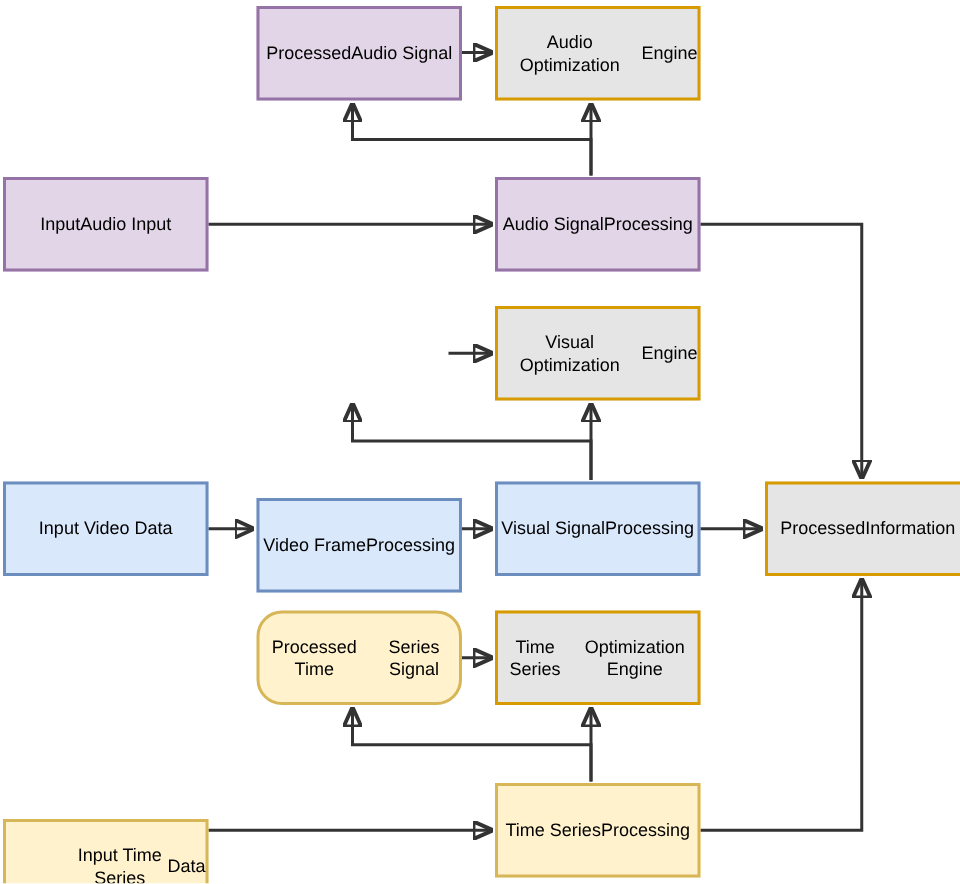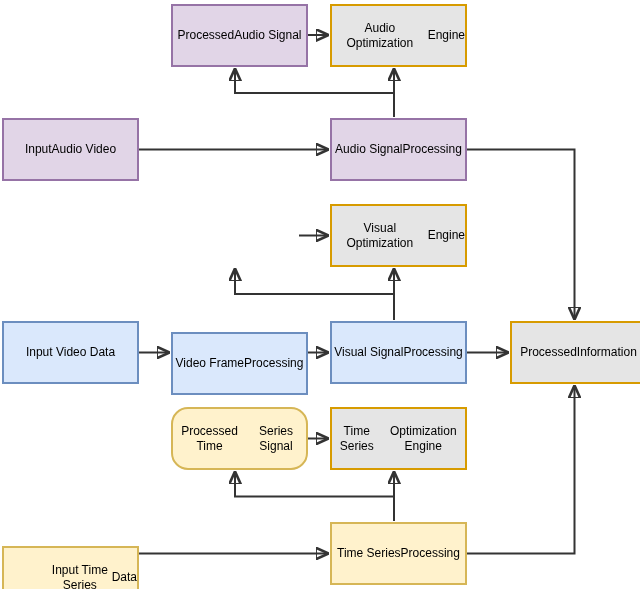--- a/index.html
+++ b/index.html
@@ -82,21 +82,21 @@
   <div class="node purple" style="left:171px; top:4px;">
     <span>Processed</span>
     <span>Audio Signal</span>
   </div>
   <div class="node orange" style="left:330px; top:4px;">
     <span>Audio Optimization</span>
     <span>Engine</span>
   </div>
   <div class="node purple" style="left:2px; top:118px;">
     <span>Input</span>
-    <span>Audio Video</span>
+    <span>Audio Input</span>
   </div>
   <div class="node purple" style="left:330px; top:118px;">
     <span>Audio Signal</span>
     <span>Processing</span>
   </div>
 
   <div class="node orange" style="left:330px; top:204px;">
     <span>Visual Optimization</span>
     <span>Engine</span>
   </div>

